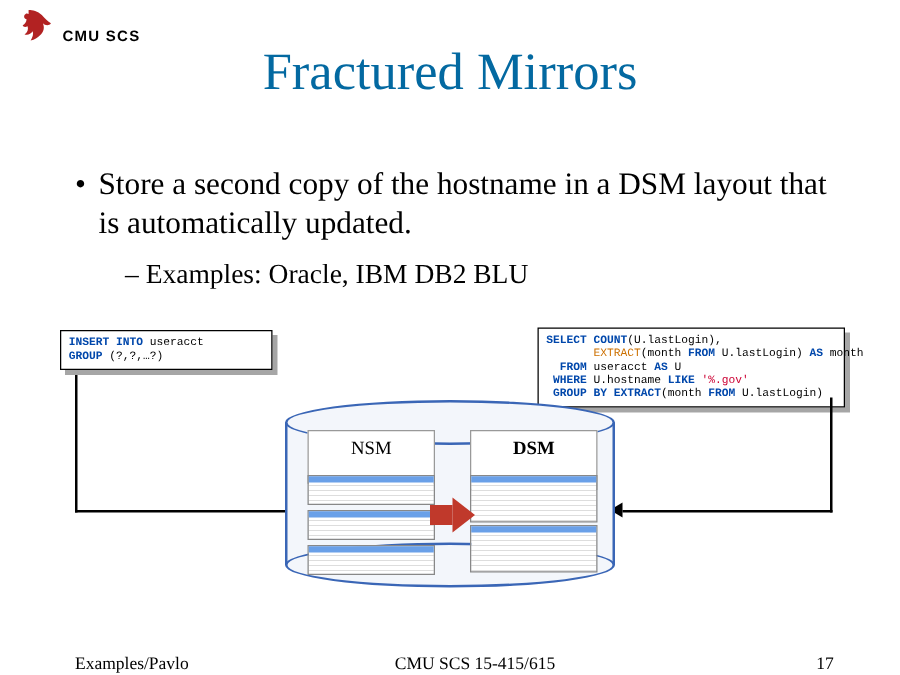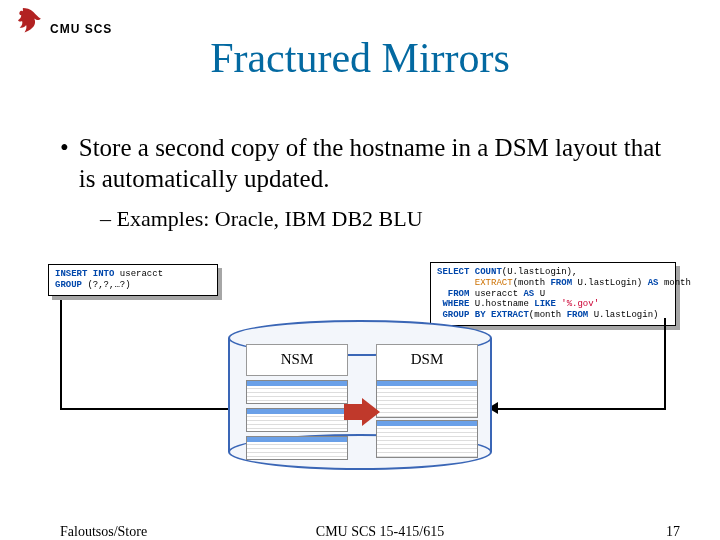--- a/index.html
+++ b/index.html
@@ -97,22 +97,22 @@
     background: #f3f6fb;
   }
   .cyl-top { top: 0; }
   .cyl-bot { bottom: 0; }
 
   .panel {
     position: absolute;
     border: 1px solid #999;
     background: #fff;
   }
-  .panel-nsm { top: 344px; left: 246px; width: 102px; height: 32px; }
-  .panel-dsm { top: 344px; left: 376px; width: 102px; height: 48px; }
+  .panel-nsm { top: 344px; left: 246px; width: 102px; height: 43px; }
+  .panel-dsm { top: 344px; left: 376px; width: 102px; height: 48px; font-weight: bold; }
   .panel-label {
     text-align: center;
     font-size: 15px;
     padding-top: 6px;
   }
 
   .mini-stack {
     position: absolute;
     left: 0;
     width: 102px;
@@ -180,21 +180,21 @@
 
   .footer {
     position: absolute;
     bottom: 16px;
     left: 0; right: 0;
     font-size: 14px;
     color: #000;
   }
   .f-left { position:absolute; left: 60px; }
   .f-center { position:absolute; left: 0; right:0; text-align:center;padding-left:40px; }
-  .f-right { position:absolute; right: 40px; }
+  .f-right { position:absolute; right: 53px; }
 </style>
 </head>
 <body>
 
 <div class="header">
   <svg class="dragon" viewBox="0 0 32 36">
     <path fill="#b22222" d="M6 2c4 0 9 1 13 5 3 3 6 7 9 8-2 3-6 2-8 0 2 4 1 9-3 12-2 2-5 4-9 5 2-3 3-6 2-9-2 3-5 4-8 3 3-2 4-5 3-8-2 1-4 1-5-1 2-1 4-3 4-6-2 0-3-2-2-4 1-2 3-2 4-1 0-2 0-3 0-4z"></path>
   </svg>
   <span class="scs">CMU SCS</span>
 </div>
@@ -245,16 +245,16 @@
   <div class="mini"></div>
     <div class="mini second"></div>
 </div>
 
 <div class="arrow">
   <div class="shaft"></div>
     <div class="head"></div>
 </div>
 
 <div class="footer">
-  <span class="f-left">Faloutsos/Store</span>
+  <span class="f-left">Examples/Pavlo</span>
   <span class="f-center">CMU SCS 15-415/615</span>
   <span class="f-right">17</span>
 </div>
 
 </body></html>

